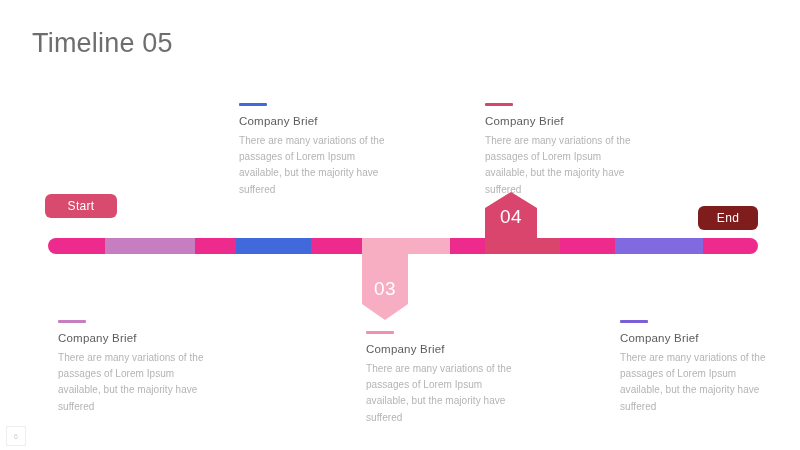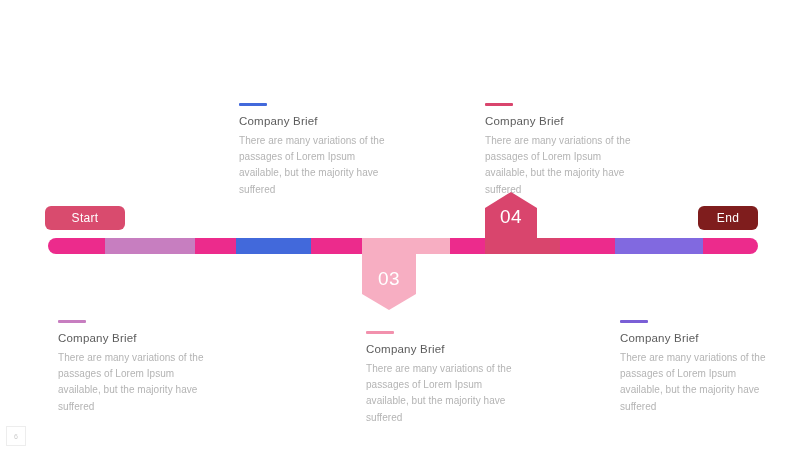--- a/index.html
+++ b/index.html
@@ -55,22 +55,22 @@
     border-radius: 6px;
     color: #ffffff;
     font-size: 12px;
     display: flex;
     align-items: center;
     justify-content: center;
     letter-spacing: 0.3px;
   }
   .pill-start {
     left: 45px;
-    top: 206px;
-    width: 80px;
+    top: 194px;
+    width: 72px;
     background: #d94b6e;
   }
   .pill-end {
     left: 698px;
     top: 206px;
     width: 60px;
     background: #f7b0c4;
   }
 
   
@@ -133,20 +133,21 @@
     justify-content: center;
     font-size: 7px;
     color: #cccccc;
   }
 </style>
 </head>
 <body>
 
 <div id="slide" style="background: rgb(255, 255, 255);">
 
+  <div class="slide-title" style="color: rgb(110, 110, 110);">Timeline 05</div>
 
   <div class="tblock" style="left:239px; top:103px;">
     <div class="accent" style="background: rgb(66, 105, 219);"></div>
     <div class="heading">Company Brief</div>
     <div class="body">There are many variations of the passages of Lorem Ipsum available, but the majority have suffered</div>
   </div>
 
   <div class="tblock" style="left:485px; top:103px;">
     <div class="accent" style="background: rgb(217, 69, 109);"></div>
     <div class="heading">Company Brief</div>
@@ -158,21 +159,21 @@
 
 
   <div class="marker up" id="marker-04" style="left:485px; top:192px; width:52px; height:62px;">
     <svg class="pent" viewBox="0 0 52 62" preserveAspectRatio="none">
       <polygon points="0,16 26,0 52,16 52,62 0,62" fill="#d9456d"></polygon>
     </svg>
     <div class="num">04</div>
   </div>
 
 
-  <div class="marker down" id="marker-03" style="left:362px; top:238px; width:54px; height:72px;">
+  <div class="marker down" id="marker-03" style="left:362px; top:248px; width:46px; height:72px;">
     <svg class="pent" viewBox="0 0 58 72" preserveAspectRatio="none">
       <polygon points="0,0 58,0 58,56 29,72 0,56" fill="#f7aec2"></polygon>
     </svg>
     <div class="num">03</div>
   </div>
 
 
   <div class="timeline-bar" style="background: rgb(236, 43, 140);">
     <div class="bar-seg" id="seg-01" style="left: 57px; width: 90px; background: rgb(199, 126, 192);"></div>
     <div class="bar-seg" id="seg-02" style="left: 188px; width: 75px; background: rgb(66, 105, 219);"></div>

